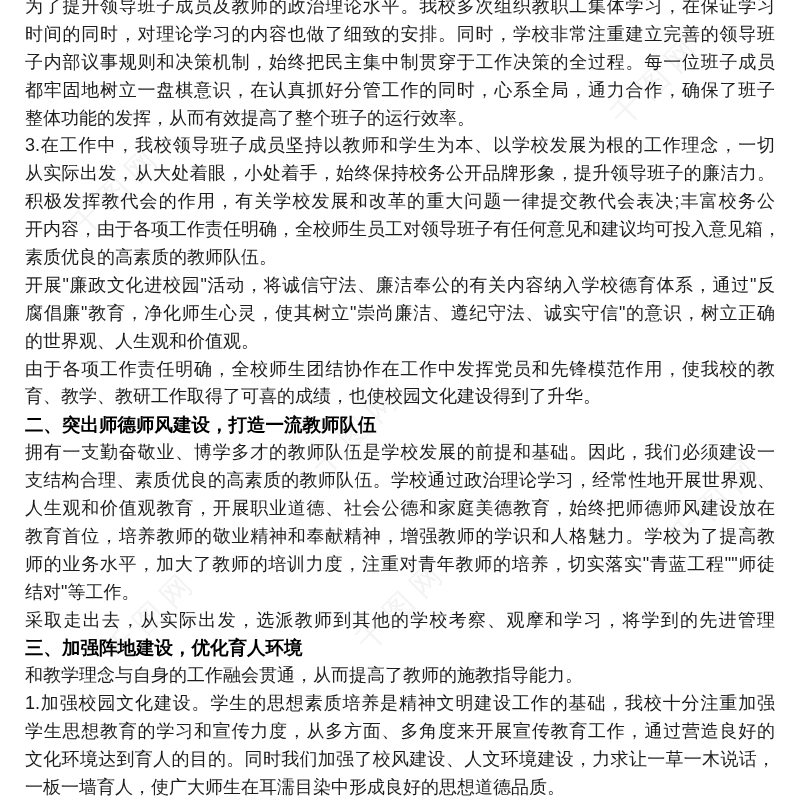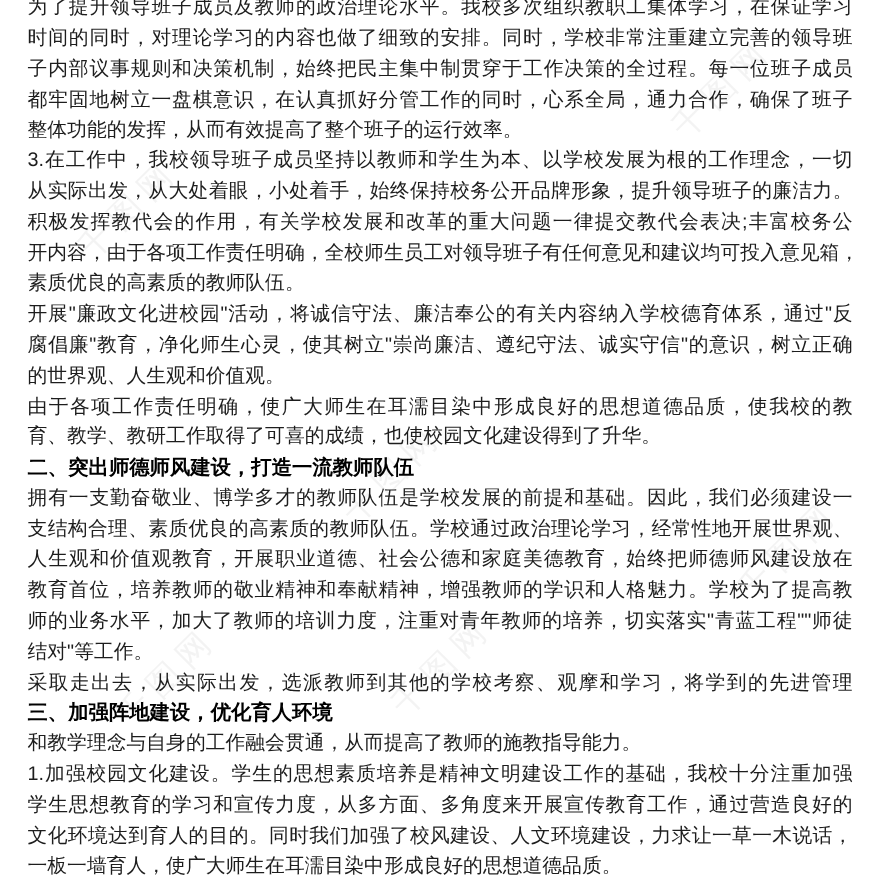--- a/index.html
+++ b/index.html
@@ -86,21 +86,21 @@
       <div class="line full">都牢固地树立一盘棋意识，在认真抓好分管工作的同时，心系全局，通力合作，确保了班子</div>
       <div class="line end">整体功能的发挥，从而有效提高了整个班子的运行效率。</div>
       <div class="line full">3.在工作中，我校领导班子成员坚持以教师和学生为本、以学校发展为根的工作理念，一切</div>
       <div class="line full">从实际出发，从大处着眼，小处着手，始终保持校务公开品牌形象，提升领导班子的廉洁力。</div>
       <div class="line full">积极发挥教代会的作用，有关学校发展和改革的重大问题一律提交教代会表决;丰富校务公</div>
       <div class="line full">开内容，由于各项工作责任明确，全校师生员工对领导班子有任何意见和建议均可投入意见箱，</div>
       <div class="line end">素质优良的高素质的教师队伍。</div>
       <div class="line full">开展"廉政文化进校园"活动，将诚信守法、廉洁奉公的有关内容纳入学校德育体系，通过"反</div>
       <div class="line full">腐倡廉"教育，净化师生心灵，使其树立"崇尚廉洁、遵纪守法、诚实守信"的意识，树立正确</div>
       <div class="line end">的世界观、人生观和价值观。</div>
-      <div class="line full">由于各项工作责任明确，使广大师生在耳濡目染中形成良好的思想道德品质，使我校的教</div>
+      <div class="line full">由于各项工作责任明确，全校师生团结协作在工作中发挥党员和先锋模范作用，使我校的教</div>
       <div class="line end">育、教学、教研工作取得了可喜的成绩，也使校园文化建设得到了升华。</div>
       <div class="line heading">二、突出师德师风建设，打造一流教师队伍</div>
       <div class="line full">拥有一支勤奋敬业、博学多才的教师队伍是学校发展的前提和基础。因此，我们必须建设一</div>
       <div class="line full">支结构合理、素质优良的高素质的教师队伍。学校通过政治理论学习，经常性地开展世界观、</div>
       <div class="line full">人生观和价值观教育，开展职业道德、社会公德和家庭美德教育，始终把师德师风建设放在</div>
       <div class="line full">教育首位，培养教师的敬业精神和奉献精神，增强教师的学识和人格魅力。学校为了提高教</div>
       <div class="line full">师的业务水平，加大了教师的培训力度，注重对青年教师的培养，切实落实"青蓝工程""师徒</div>
       <div class="line end">结对"等工作。</div>
       <div class="line full">采取走出去，从实际出发，选派教师到其他的学校考察、观摩和学习，将学到的先进管理</div>
       <div class="line heading">三、加强阵地建设，优化育人环境</div>

